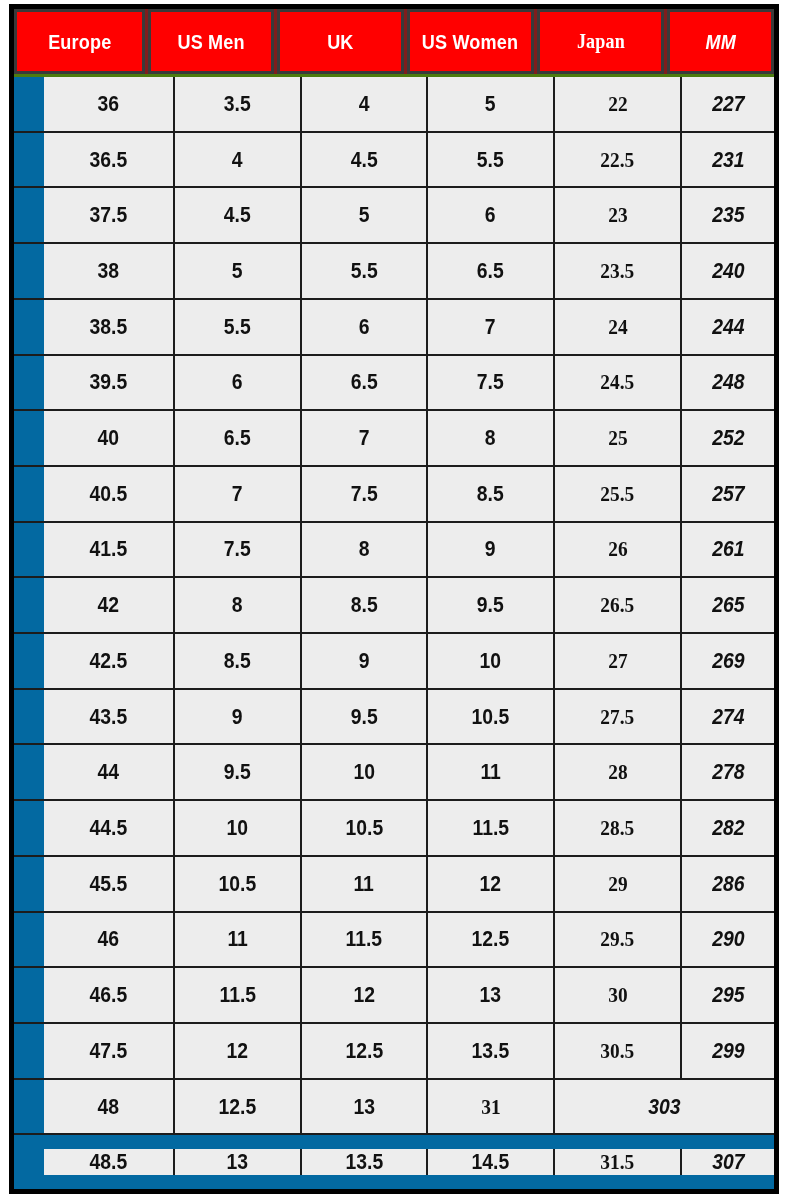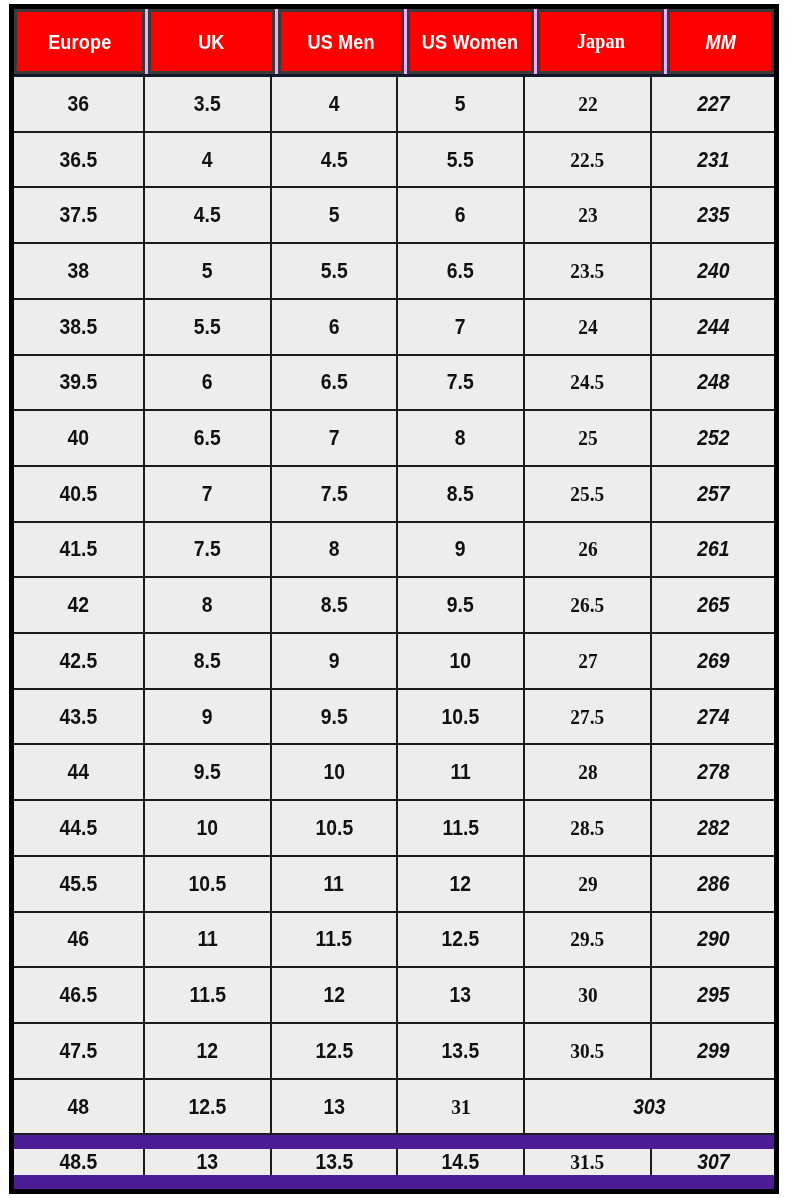--- a/index.html
+++ b/index.html
@@ -31,23 +31,23 @@
     border: 5px solid #000000;
     background: #ededed;
     display: flex;
     flex-direction: column;
   }
 
   
   .head-row {
     display: flex;
     flex: 0 0 68px;
-    background: #f0abfc;
+    background: #7f1d1d;
     box-sizing: border-box;
-    border-bottom: 3px solid #0f172a;
+    border-bottom: 3px solid #4d7c0f;
   }
   .head-cell {
     box-sizing: border-box;
     background: #ff0000;
     border: 3px solid #3a3a3a;
     display: flex;
     align-items: center;
     justify-content: center;
     margin-right: 3px;
     overflow: hidden;
@@ -68,21 +68,22 @@
   .body-rows {
     flex: 1 1 auto;
     display: flex;
     flex-direction: column;
   }
   .data-row {
     display: flex;
     flex: 1 1 0;
     box-sizing: border-box;
     border-bottom: 2px solid #1c1c1c;
-    background: #4c1d95;
+    background: #0369a1;
+    padding-left: 30px;
   }
   .data-row:last-child { border-bottom: none; align-items: center; }
 
   .data-cell {
     box-sizing: border-box;
     display: flex;
     align-items: center;
     justify-content: center;
     border-right: 2px solid #1c1c1c;
     background: #ededed;
@@ -110,26 +111,26 @@
 </head>
 <body>
 
 <div id="size-chart">
   <div class="chart-frame">
 
     <div class="head-row">
         <div class="head-cell c0">
           <span class="label">Europe</span>
         </div>
+        <div class="head-cell c2">
+          <span class="label">US Men</span>
+        </div>
         <div class="head-cell c1">
           <span class="label">UK</span>
         </div>
-        <div class="head-cell c2">
-          <span class="label">US Men</span>
-        </div>
         <div class="head-cell c3">
           <span class="label">US Women</span>
         </div>
         <div class="head-cell c4">
           <span class="label">Japan</span>
         </div>
         <div class="head-cell c5">
           <span class="label">MM</span>
         </div>
       </div>

